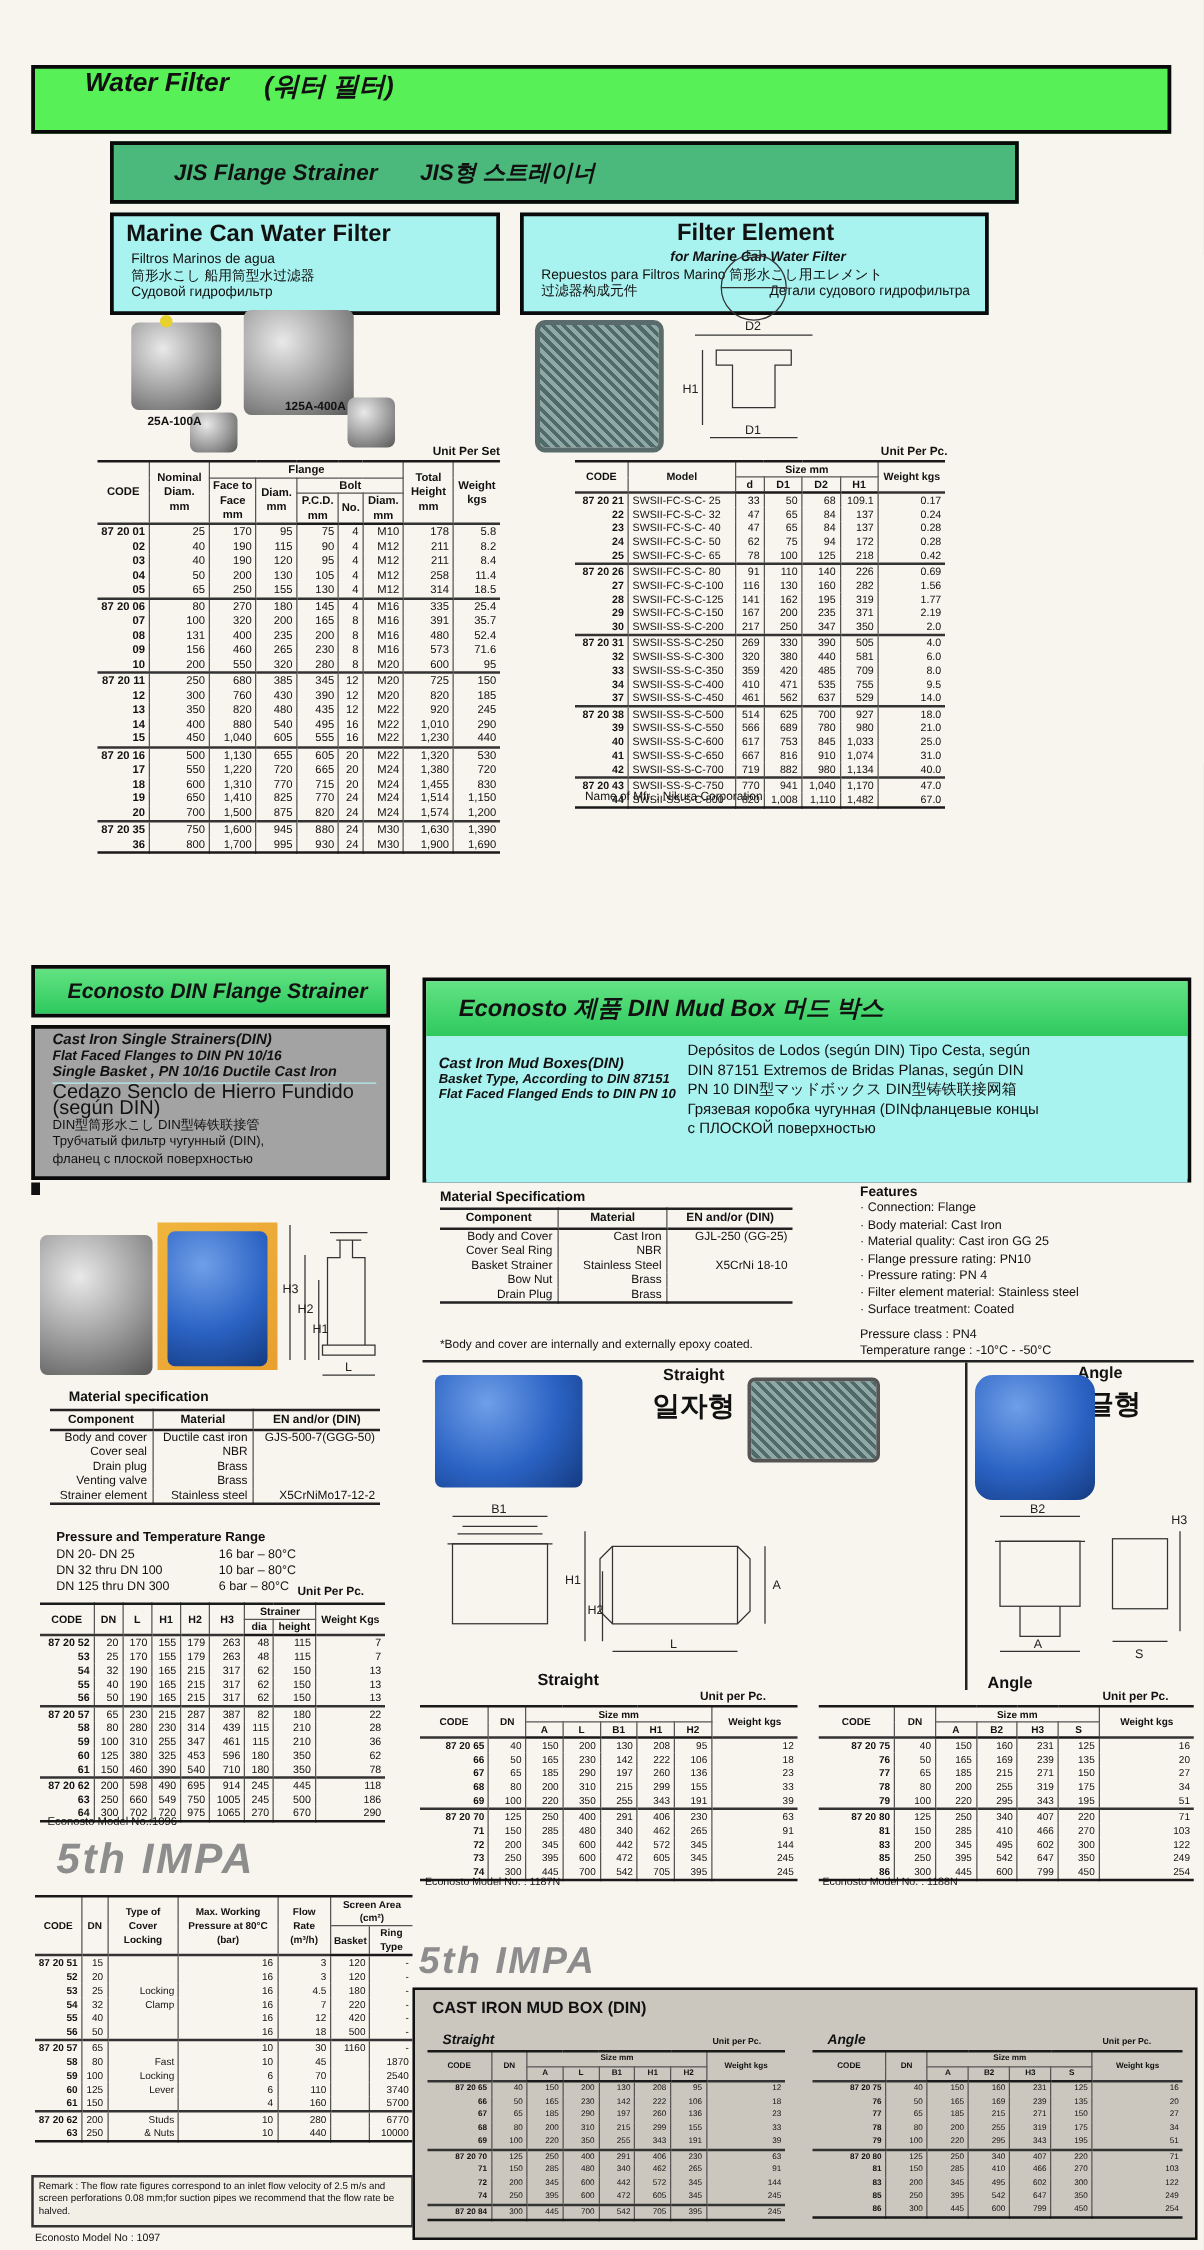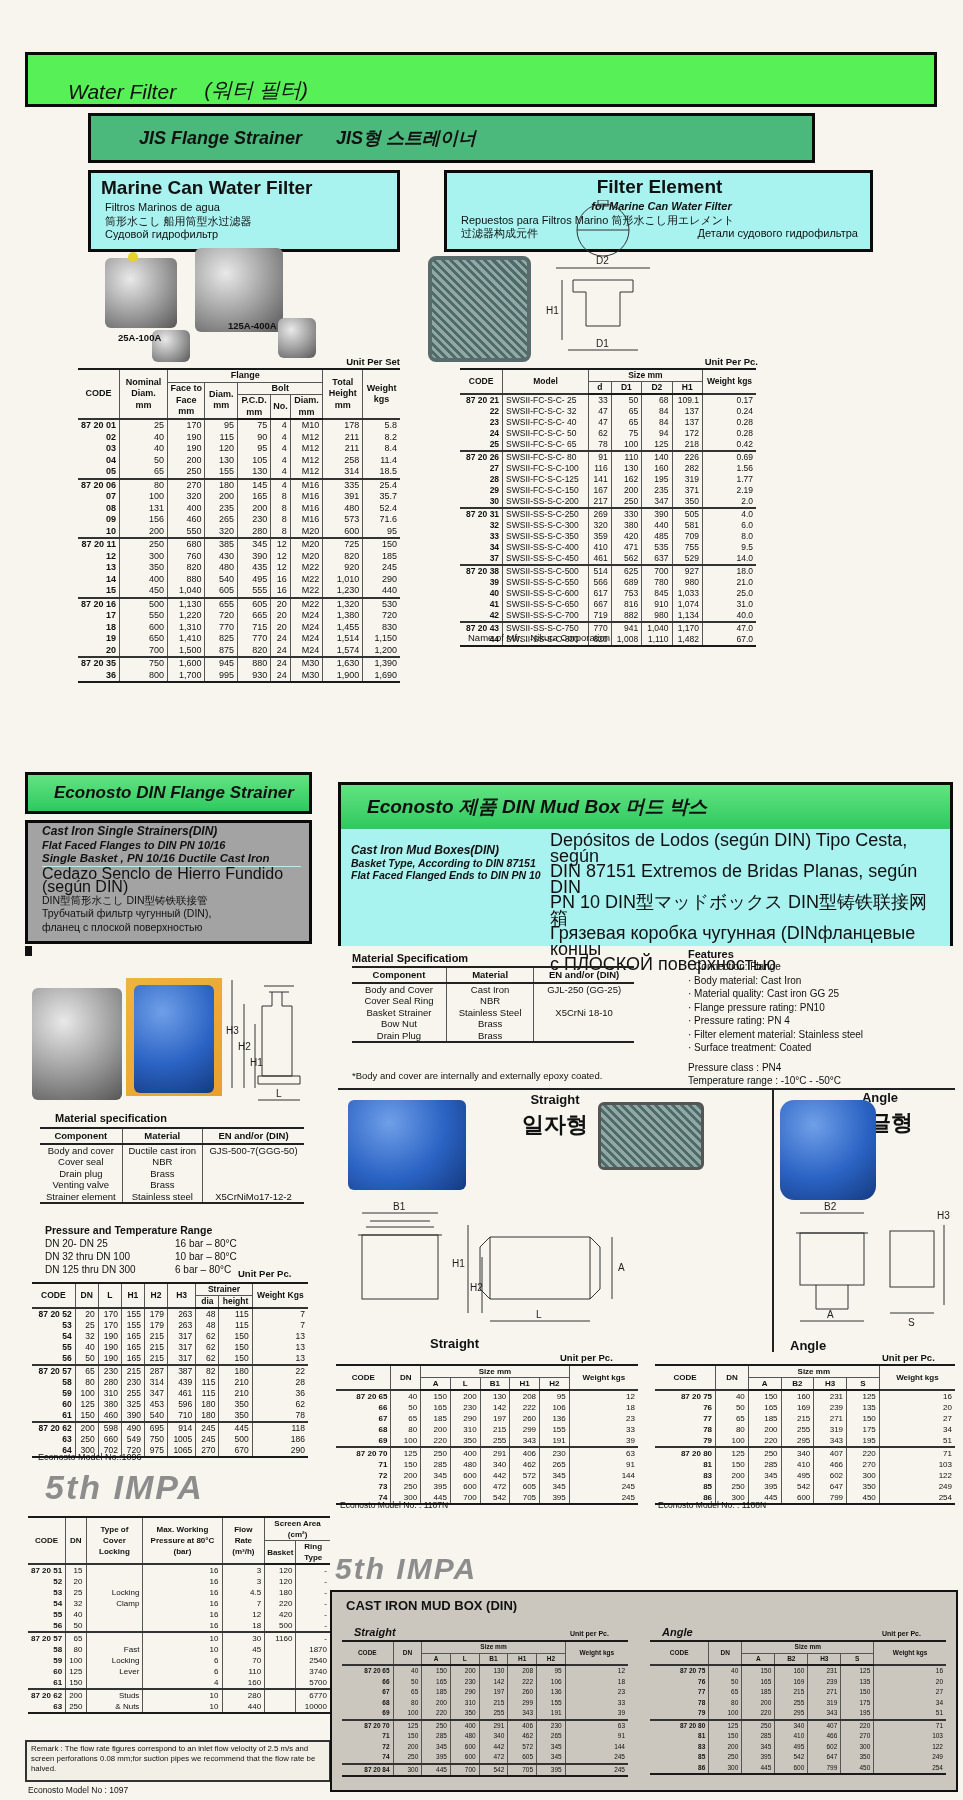--- a/index.html
+++ b/index.html
@@ -1,19 +1,19 @@
 <!DOCTYPE html>
 <html><head>
 <meta charset="utf-8">
 <style>
   html,body{margin:0;padding:0;background:#e8e6e0;}
   #canvas{position:relative;width:963px;height:1800px;background:#f8f5ee;font-family:"Liberation Sans",sans-serif;color:#111;overflow:hidden;}
   .abs{position:absolute;}
   .bordered{border:3px solid #0a0a0a;box-sizing:border-box;}
-  .banner{background:#57f157;display:flex;align-items:flex-end;gap:28px;padding-left:40px;font-weight:normal;font-style:italic;font-size:21px;}
+  .banner{background:#57f157;display:flex;align-items:flex-start;gap:28px;padding-left:40px;font-weight:bold;font-style:italic;font-size:21px;}
   .jis{background:#4cb97c;display:flex;align-items:center;gap:34px;padding-left:48px;font-weight:bold;font-style:italic;font-size:18px;}
   .cyanbox{background:#a8f2ef;padding:4px 8px;box-sizing:border-box;}
   .cyanbox h3{margin:0 0 2px 2px;font-size:19px;}
   .cyanbox .ln{font-size:11px;line-height:13.5px;margin-left:6px;}
   .greenhead{background:linear-gradient(180deg,#63e383,#2ec95f);display:flex;align-items:center;padding-left:26px;font-weight:bold;font-style:italic;}
   .unit-label{font-size:9.5px;font-weight:bold;}
   .tbl table{border-collapse:collapse;width:100%;}
   .tbl thead{border-top:2px solid #1a1a1a;}
   .tbl thead tr:last-child th{border-bottom:2px solid #1a1a1a;}
   .tbl th{font-weight:bold;border-left:1px solid #555;border-right:1px solid #555;padding:0 2px;text-align:center;border-bottom:1px solid #555;}
@@ -24,21 +24,21 @@
   .tbl tr.grp td{border-top:2px solid #333;}
   .tbl td.code{font-weight:bold;}
   .t9 {font-size:9px;line-height:11.5px;}
   .t85{font-size:8.5px;line-height:11px;}
   .t8 {font-size:8px;line-height:11px;}
   .t65{font-size:6.5px;line-height:10.5px;}
   .tbl-element td:nth-child(2){text-align:left;}
   .spec-tbl table{border-collapse:collapse;width:100%;font-size:9.5px;line-height:11.5px;}
   .spec-tbl th{border-bottom:2px solid #222;border-left:1px solid #555;font-weight:bold;padding:1px 2px;}
   .spec-tbl th:first-child{border-left:none;}
-  .spec-tbl td{border-left:1px solid #555;padding:0 4px;text-align:center;margin-top:32px;}
+  .spec-tbl td{border-left:1px solid #555;padding:0 4px;text-align:right;margin-top:32px;}
   .spec-tbl td:first-child{border-left:none;}
   .spec-tbl thead{border-top:2px solid #222;}
   .spec-tbl tbody{border-bottom:2px solid #222;}
   .sec-title{font-weight:bold;font-size:11px;}
   .feat{font-size:10px;line-height:13.5px;}
   .photo{border-radius:6px;}
   .gray-ph{background:radial-gradient(circle at 35% 30%,#e9e9e9,#9a9a9a 55%,#565656);}
   .blue-ph{background:radial-gradient(circle at 35% 25%,#6f9fe8,#2b63c4 55%,#143a80);}
   .mesh-ph{background:repeating-linear-gradient(45deg,#8fa8a6 0 3px,#4e6a69 3px 6px);}
   .big-impa{font-weight:bold;font-style:italic;color:#8d8d8d;letter-spacing:2px;}
@@ -64,21 +64,21 @@
     <span>JIS형 스트레이너</span>
   </div>
 
   <div class="abs bordered cyanbox" style="left:88px;top:170px;width:312px;height:82px;">
     <h3>Marine Can Water Filter</h3>
     <div class="ln">Filtros Marinos de agua</div>
     <div class="ln">筒形水こし 船用筒型水过滤器</div>
     <div class="ln">Судовой гидрофильтр</div>
   </div>
 
-  <div class="abs bordered cyanbox" style="left:444px;top:170px;width:429px;height:82px;">
+  <div class="abs bordered cyanbox" style="left:416px;top:170px;width:375px;height:82px;">
     <h3 style="text-align:center;margin-top:-1px;">Filter Element</h3>
     <div class="ln" style="text-align:center;font-weight:bold;font-style:italic;">for Marine Can Water Filter</div>
     <div class="ln">Repuestos para Filtros Marino  筒形水こし用エレメント</div>
     <div class="ln" style="display:flex;justify-content:space-between;padding-right:4px;">
       <span>过滤器构成元件</span>
       <span>Детали судового гидрофильтра</span>
     </div>
   </div>
 
   <div class="abs photo gray-ph" style="left:105px;top:258px;width:72px;height:70px;"></div>
@@ -606,21 +606,21 @@
   <div class="abs" style="left:25px;top:946px;width:7px;height:10px;background:#111;"></div>
 
   <div class="abs bordered" style="left:338px;top:782px;width:615px;height:164px;">
     <div class="greenhead" style="height:44px;font-size:19px;">Econosto 제품 DIN Mud Box  머드 박스</div>
     <div style="display:flex;background:#a8f2ef;height:117px;">
       <div style="width:195px;padding:14px 0 0 10px;">
         <div style="font-weight:bold;font-style:italic;font-size:12px;">Cast Iron Mud Boxes(DIN)</div>
         <div style="font-weight:bold;font-style:italic;font-size:10.5px;">Basket Type, According to DIN 87151</div>
         <div style="font-weight:bold;font-style:italic;font-size:10.5px;">Flat Faced Flanged Ends to DIN PN 10</div>
       </div>
-      <div style="flex:1;padding:4px 12px 0 4px;font-size:18px;line-height:15.5px;">
+      <div style="flex:1;padding:4px 12px 0 4px;font-size:12px;line-height:15.5px;">
         <div>Depósitos de Lodos (según DIN) Tipo Cesta, según</div>
         <div>DIN 87151 Extremos de Bridas Planas, según DIN</div>
         <div>PN 10   DIN型マッドボックス  DIN型铸铁联接网箱</div>
         <div>Грязевая коробка чугунная (DINфланцевые концы</div>
         <div>с ПЛОСКОЙ поверхностью</div>
       </div>
     </div>
   </div>
 
   <div class="abs sec-title" style="left:352px;top:952px;">Material Specificatiom</div>

